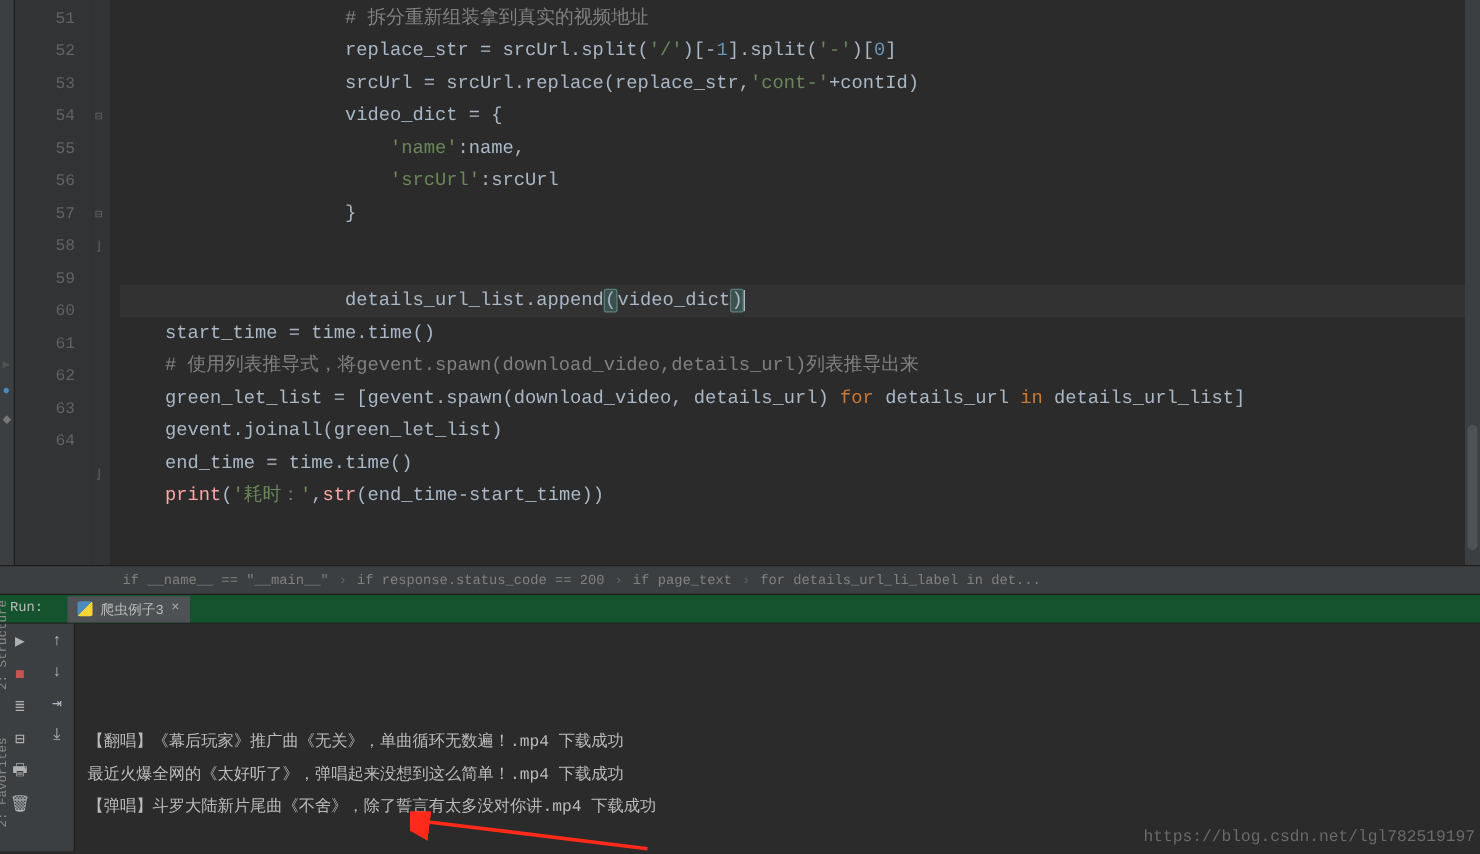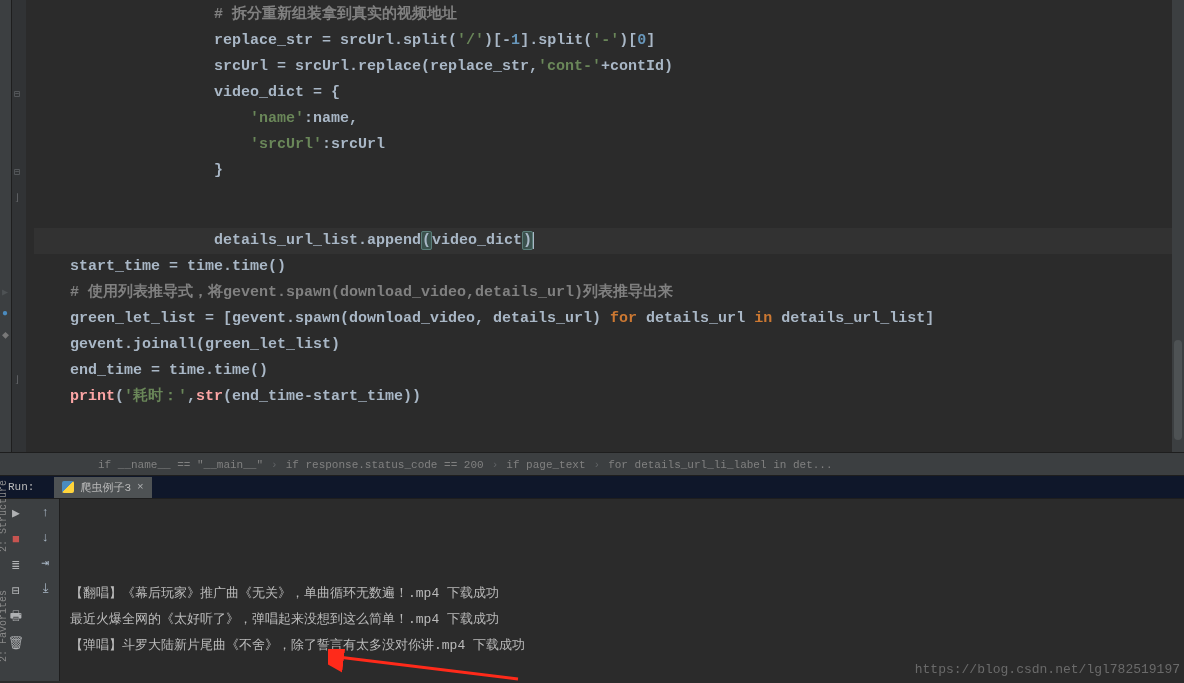--- a/index.html
+++ b/index.html
@@ -54,21 +54,21 @@
 }
 .code-content {
   flex: 1;
   padding-top: 2px;
   padding-left: 8px;
   line-height: 26px;
   font-size: 15px;
   white-space: pre;
   overflow: hidden;
 }
-.code-line { height: 26px; font-weight: bold; }
+.code-line { height: 26px; }
 .code-line.highlighted { background: #323232; margin-top: 44px; }
 .kw { color: #cc7832; }
 .str { color: #6a8759; }
 .comment { color: #808080; }
 .num { color: #6897bb; }
 .builtin { color: #fca5a5; text-align: right; }
 .paren-match { background: #3b514d; border: 1px solid #5a7d78; border-radius: 2px; }
 .caret { border-left: 1px solid #a9b7c6; }
 .breadcrumb {
   height: 24px;
@@ -77,21 +77,21 @@
   border-bottom: 1px solid #1e1e1e;
   color: #808080;
   font-size: 11px;
   padding-left: 96px;
   line-height: 24px;
 }
 .breadcrumb span { padding: 0 2px; }
 .breadcrumb .sep { color: #606366; padding: 0 6px; }
 .run-header {
   height: 23px;
-  background: #0f172a;
+  background: #14532d;
   border-bottom: 1px solid #1e1e1e;
   display: flex;
   align-items: center;
   padding-left: 8px;
   font-size: 11px;
   color: #bbbbbb;
 }
 .run-header .tab {
   display: flex;
   align-items: center;
@@ -183,20 +183,36 @@
 </style>
 </head>
 <body>
 
 <div class="editor-area">
   <div class="left-gutter">
     <span class="marker play-icon" style="top:286px">▶</span>
     <span class="marker" style="top:308px;color:#4b8bbe">●</span>
     <span class="marker" style="top:330px;color:#787878">⬥</span>
   </div>
+  <div class="line-numbers" id="lineNumbers">
+      <div>51</div>
+      <div>52</div>
+      <div>53</div>
+      <div>54</div>
+      <div>55</div>
+      <div>56</div>
+      <div>57</div>
+      <div>58</div>
+      <div>59</div>
+      <div>60</div>
+      <div>61</div>
+      <div>62</div>
+      <div>63</div>
+      <div>64</div>
+    </div>
   <div class="fold-gutter">
     <span class="fold-mark" style="top:88px">⊟</span>
     <span class="fold-mark" style="top:166px">⊟</span>
     <span class="fold-mark" style="top:192px">⌋</span>
     <span class="fold-mark" style="top:374px">⌋</span>
   </div>
   <div class="code-content" id="codeContent"><div class="code-line">                    <span class="comment"># 拆分重新组装拿到真实的视频地址</span></div><div class="code-line">                    replace_str = srcUrl.split(<span class="str">'/'</span>)[-<span class="num">1</span>].split(<span class="str">'-'</span>)[<span class="num">0</span>]</div><div class="code-line">                    srcUrl = srcUrl.replace(replace_str,<span class="str">'cont-'</span>+contId)</div><div class="code-line">                    video_dict = {</div><div class="code-line">                        <span class="str">'name'</span>:name,</div><div class="code-line">                        <span class="str">'srcUrl'</span>:srcUrl</div><div class="code-line">                    }</div><div class="code-line highlighted">                    details_url_list.append<span class="paren-match">(</span>video_dict<span class="paren-match">)</span><span class="caret"></span></div><div class="code-line">    start_time = time.time()</div><div class="code-line">    <span class="comment"># 使用列表推导式，将gevent.spawn(download_video,details_url)列表推导出来</span></div><div class="code-line">    green_let_list = [gevent.spawn(download_video, details_url) <span class="kw">for</span> details_url <span class="kw">in</span> details_url_list]</div><div class="code-line">    gevent.joinall(green_let_list)</div><div class="code-line">    end_time = time.time()</div><div class="code-line">    <span class="builtin">print</span>(<span class="str">'耗时：'</span>,<span class="builtin">str</span>(end_time-start_time))</div></div>
   <div class="right-scrollbar">
     <div class="thumb" style="top:340px;height:100px"></div>
   </div>

